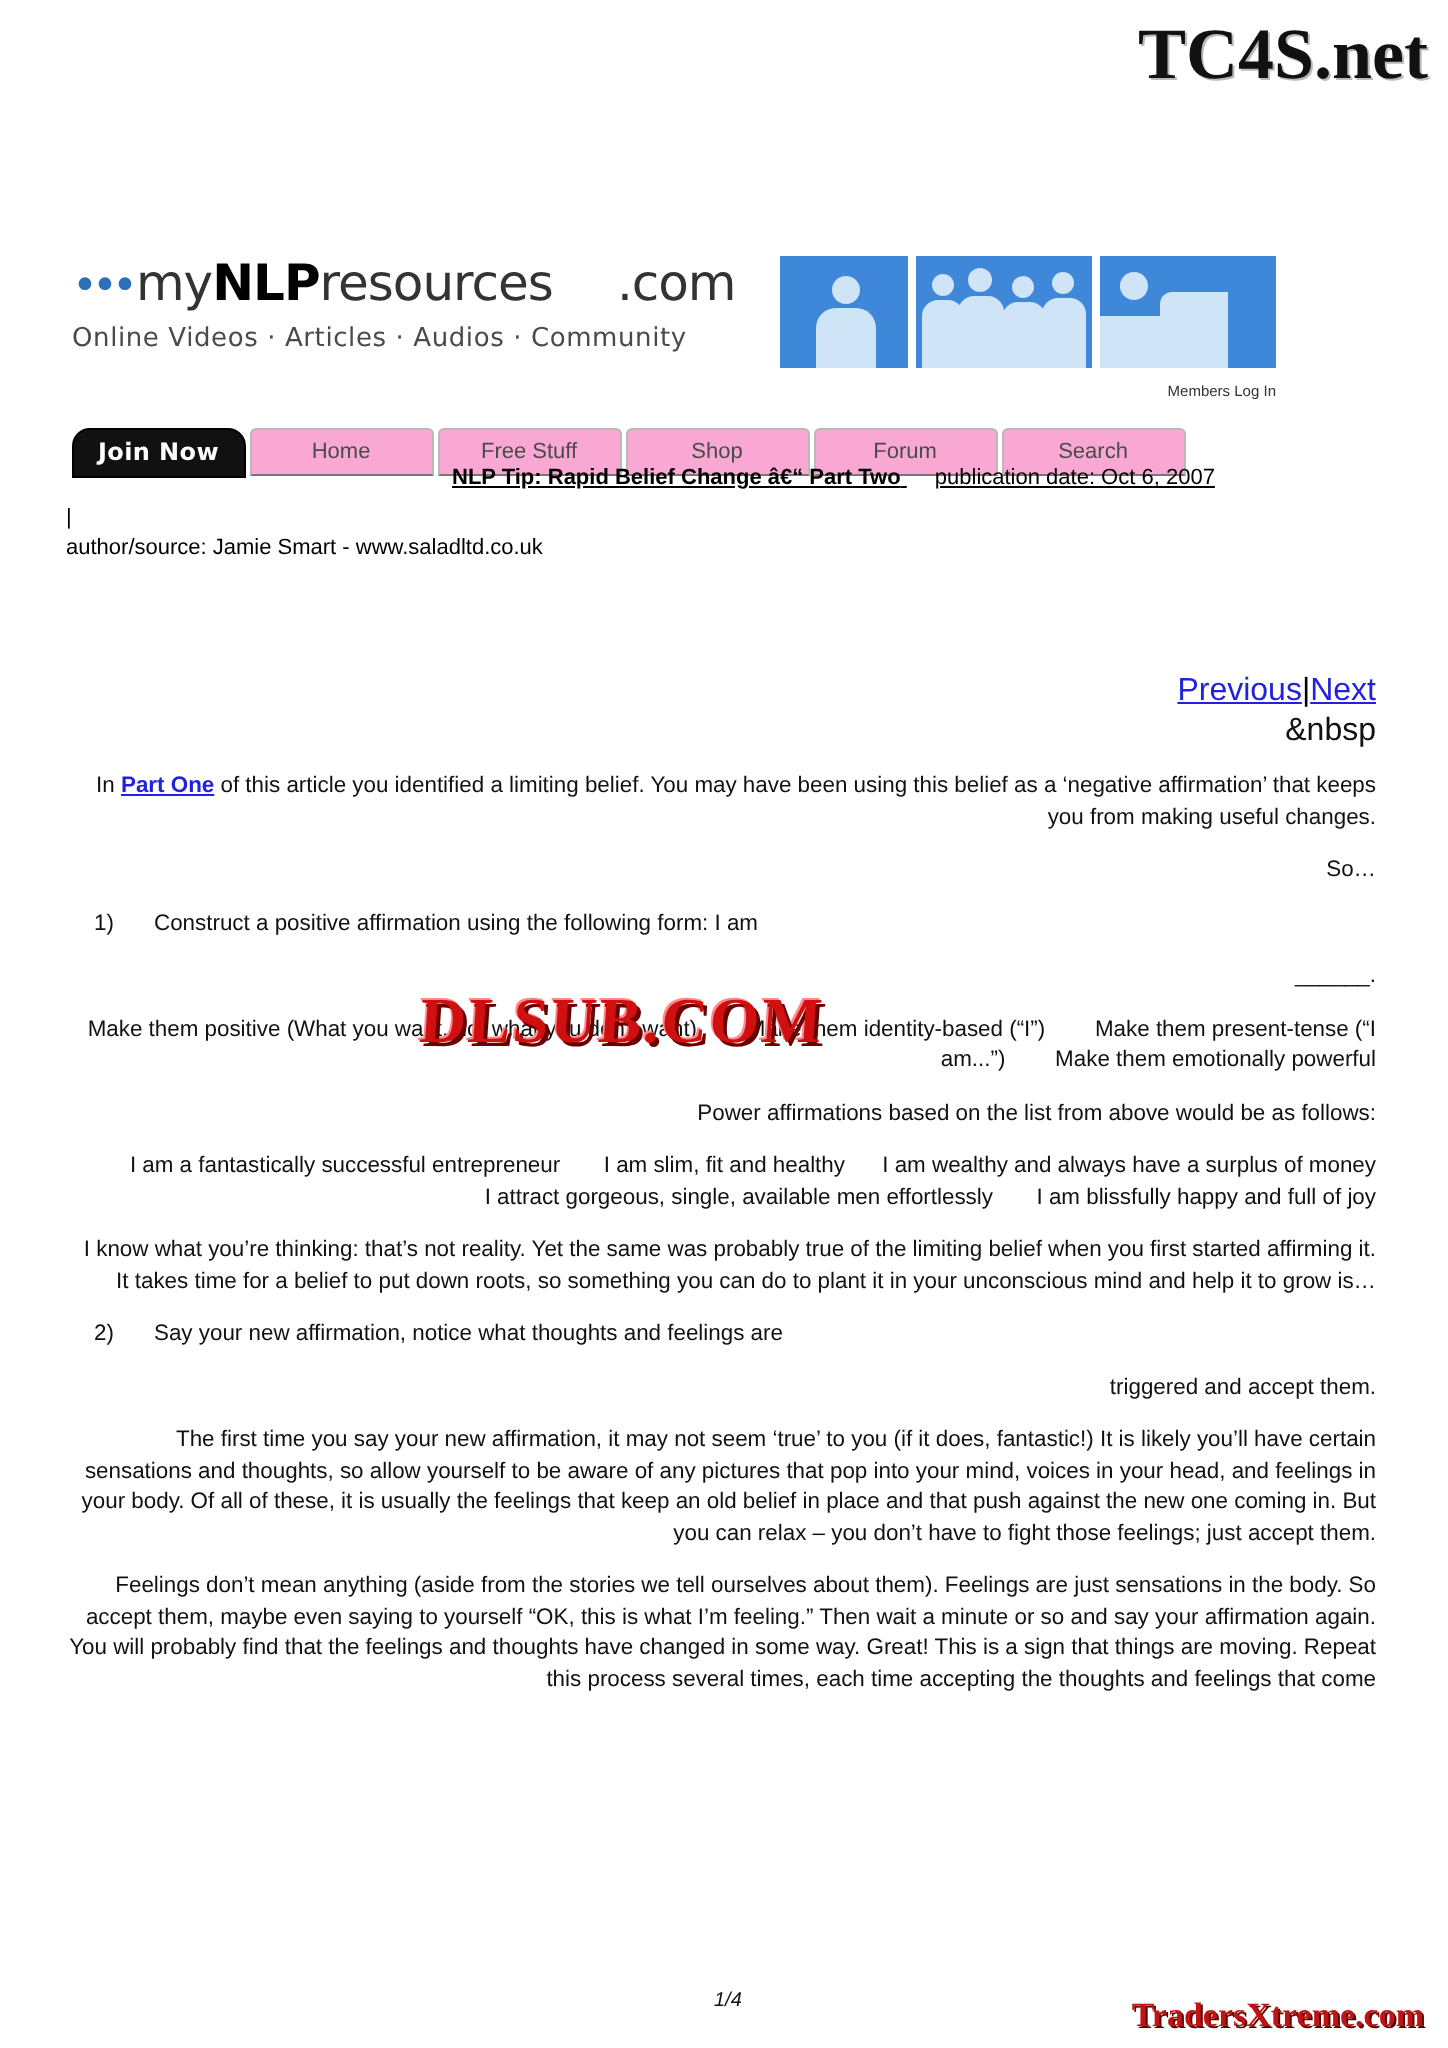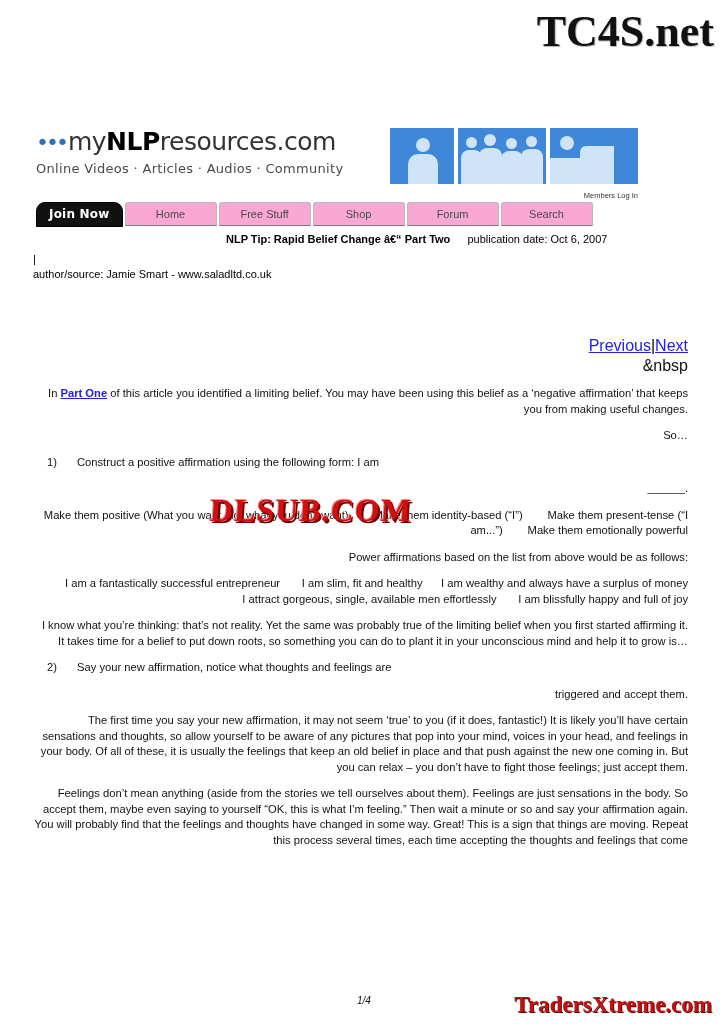--- a/index.html
+++ b/index.html
@@ -15,21 +15,21 @@
     overflow: hidden;
   }
 
   
   .tc4s-watermark {
     position: absolute;
     top: 6px;
     right: 10px;
     font-family: "Liberation Serif", serif;
     font-weight: bold;
-    font-size: 44px;
+    font-size: 36px;
     color: #111;
     letter-spacing: 0px;
     text-shadow: 1px 1px 0 #bbb;
   }
 
   
   .site-header {
     position: absolute;
     top: 128px;
     left: 36px;
@@ -52,21 +52,21 @@
   }
   .logo-line1 .dots {
     color: #2a6fb8;
     font-size: 22px;
     letter-spacing: -3px;
     margin-right: 2px;
   }
   .logo-line1 .my { font-weight: normal; color: #333; }
   .logo-line1 .nlp { font-weight: bold; color: #000000; }
   .logo-line1 .resources { color: #333; }
-  .logo-line1 .com { color: #333; }
+  .logo-line1 .com { color: #333; margin-left: 32px; }
   .logo-line2 {
     font-family: "DejaVu Sans", sans-serif;
     font-size: 13px;
     color: #4a4a4a;
     margin-top: 4px;
     letter-spacing: 0.3px;
     white-space: nowrap;
   }
   .photo-strip { display: flex; gap: 4px; margin-left: 4px; }
   .photo-tile {
@@ -102,21 +102,21 @@
     font-size: 7.5px;
     color: #333;
     margin-top: 1px;
     padding-right: 2px;
   }
 
   
   .nav-tabs {
     display: flex;
     align-items: flex-start;
-    margin-top: 2px;
+    margin-top: 14px;
     height: 24px;
   }
   .join-now {
     background: #111;
     color: #fff;
     font-family: "DejaVu Sans", sans-serif;
     font-weight: bold;
     font-size: 12px;
     padding: 4px 12px 5px 12px;
     border-radius: 9px 9px 0 0;
@@ -137,20 +137,21 @@
     font-family: "Liberation Sans", sans-serif;
   }
 
   
   .article-title-row {
     position: absolute;
     top: 233px;
     left: 36px;
     width: 660px;
     font-size: 11px;
+    text-decoration: underline;
   }
   .article-title {
     font-weight: bold;
     margin-left: 190px;
   }
   .pub-date { margin-left: 14px; }
   .pipe-line {
     position: absolute;
     top: 253px;
     left: 33px;
@@ -224,21 +225,21 @@
     font-size: 10px;
     font-style: italic;
     color: #111;
   }
   .tx-watermark {
     position: absolute;
     bottom: 6px;
     right: 12px;
     font-family: "Liberation Serif", serif;
     font-weight: bold;
-    font-size: 23px;
+    font-size: 17px;
     color: #c01414;
     text-shadow: 1px 1px 0 #5a0000;
   }
 </style>
 </head>
 <body>
 
 <div class="tc4s-watermark">TC4S.net</div>
 
 <div class="site-header">

